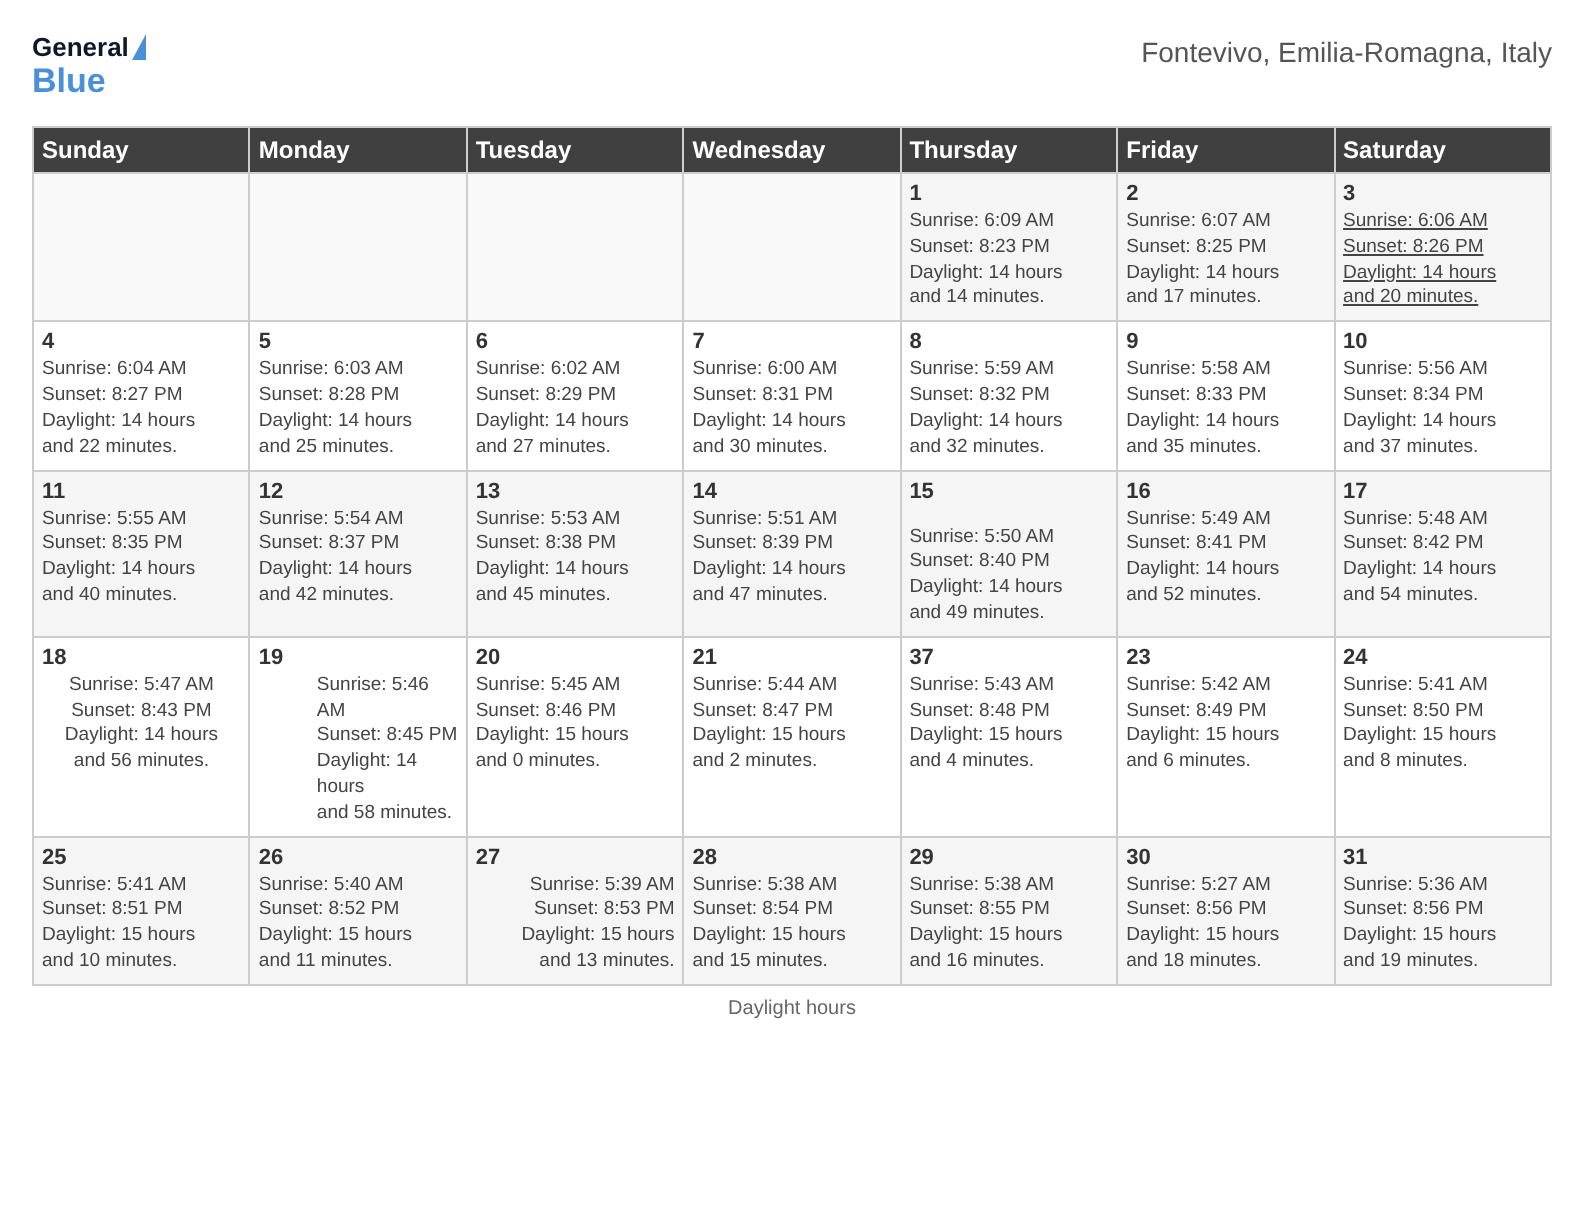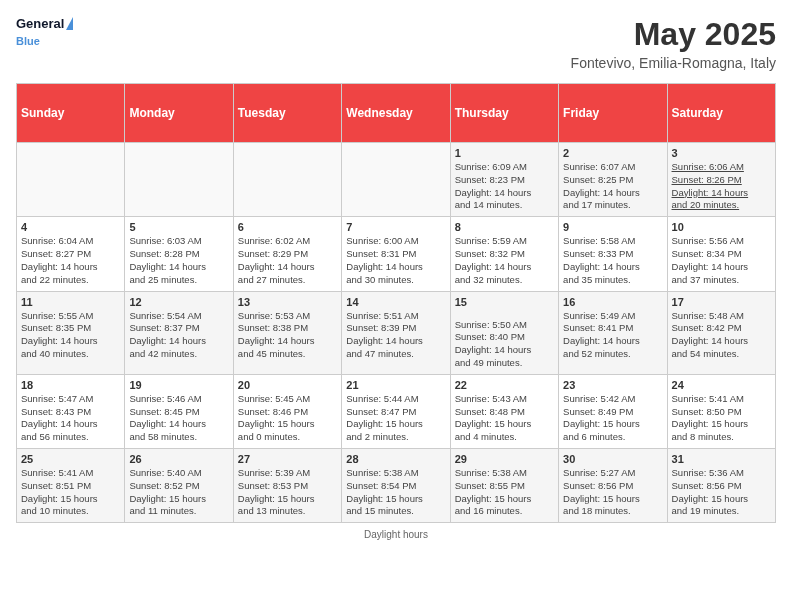--- a/index.html
+++ b/index.html
@@ -28,23 +28,23 @@
       font-size: 14px;
       color: #555;
       margin-top: 2px;
     }
     table {
       width: 100%;
       border-collapse: collapse;
       font-size: 10.5px;
     }
     thead tr th {
-      background-color: #ef4444;
+      background-color: #404040;
       color: #fff;
-      padding: 22px 4px;
+      padding: 4px 4px;
       text-align: left;
       font-size: 12px;
       border: 1px solid #ccc;
     }
     tbody tr td {
       border: 1px solid #ccc;
       padding: 4px 4px;
       vertical-align: top;
       width: 14.28%;
       min-height: 80px;
@@ -85,21 +85,21 @@
     .logo-line1 {
       display: flex;
       align-items: center;
     }
     .logo-general {
       font-size: 13px;
       font-weight: bold;
       color: #0f172a;
     }
     .logo-blue {
-      font-size: 11px;
+      font-size: 17px;
       font-weight: bold;
       color: #4a90d9;
     }
     .logo-triangle {
       display: inline-block;
       width: 0;
       height: 0;
       border-left: 7px solid transparent;
       border-bottom: 13px solid #4a90d9;
       margin-left: 2px;
@@ -113,21 +113,20 @@
   <div class="logo-wrapper">
     <div class="logo-line1">
       <span class="logo-general">General</span>
       <span class="logo-triangle"></span>
     </div>
     <div>
       <span class="logo-blue">Blue</span>
     </div>
   </div>
   <div class="title-block">
-    <div class="main-title">May 2025</div>
     <div class="subtitle">Fontevivo, Emilia-Romagna, Italy</div>
   </div>
 </div>
 
 <table>
   <thead>
     <tr>
     <th>Sunday</th>
         <th>Monday</th>
         <th>Tuesday</th>
@@ -263,48 +262,48 @@
           <span class="day-num">17</span>
           <div class="day-info" style="white-space: pre-line;">Sunrise: 5:48 AM
 Sunset: 8:42 PM
 Daylight: 14 hours
 and 54 minutes.</div>
         </td>
       </tr>
       <tr>
         <td>
           <span class="day-num">18</span>
-          <div class="day-info" style="white-space: pre-line;">Sunrise: 5:47 AM
+          <div class="day-info" style="white-space: pre-line; text-align: center;">Sunrise: 5:47 AM
 Sunset: 8:43 PM
 Daylight: 14 hours
 and 56 minutes.</div>
         </td>
         <td>
           <span class="day-num">19</span>
-          <div class="day-info" style="white-space: pre-line;">Sunrise: 5:46 AM
+          <div class="day-info" style="white-space: pre-line; margin-left: 29px;">Sunrise: 5:46 AM
 Sunset: 8:45 PM
 Daylight: 14 hours
 and 58 minutes.</div>
         </td>
         <td>
           <span class="day-num">20</span>
           <div class="day-info" style="white-space: pre-line;">Sunrise: 5:45 AM
 Sunset: 8:46 PM
 Daylight: 15 hours
 and 0 minutes.</div>
         </td>
         <td>
           <span class="day-num">21</span>
           <div class="day-info" style="white-space: pre-line;">Sunrise: 5:44 AM
 Sunset: 8:47 PM
 Daylight: 15 hours
 and 2 minutes.</div>
         </td>
         <td>
-          <span class="day-num">22</span>
+          <span class="day-num">37</span>
           <div class="day-info" style="white-space: pre-line;">Sunrise: 5:43 AM
 Sunset: 8:48 PM
 Daylight: 15 hours
 and 4 minutes.</div>
         </td>
         <td>
           <span class="day-num">23</span>
           <div class="day-info" style="white-space: pre-line;">Sunrise: 5:42 AM
 Sunset: 8:49 PM
 Daylight: 15 hours
@@ -328,21 +327,21 @@
         </td>
         <td>
           <span class="day-num">26</span>
           <div class="day-info" style="white-space: pre-line;">Sunrise: 5:40 AM
 Sunset: 8:52 PM
 Daylight: 15 hours
 and 11 minutes.</div>
         </td>
         <td>
           <span class="day-num">27</span>
-          <div class="day-info" style="white-space: pre-line;">Sunrise: 5:39 AM
+          <div class="day-info" style="white-space: pre-line; text-align: right;">Sunrise: 5:39 AM
 Sunset: 8:53 PM
 Daylight: 15 hours
 and 13 minutes.</div>
         </td>
         <td>
           <span class="day-num">28</span>
           <div class="day-info" style="white-space: pre-line;">Sunrise: 5:38 AM
 Sunset: 8:54 PM
 Daylight: 15 hours
 and 15 minutes.</div>

